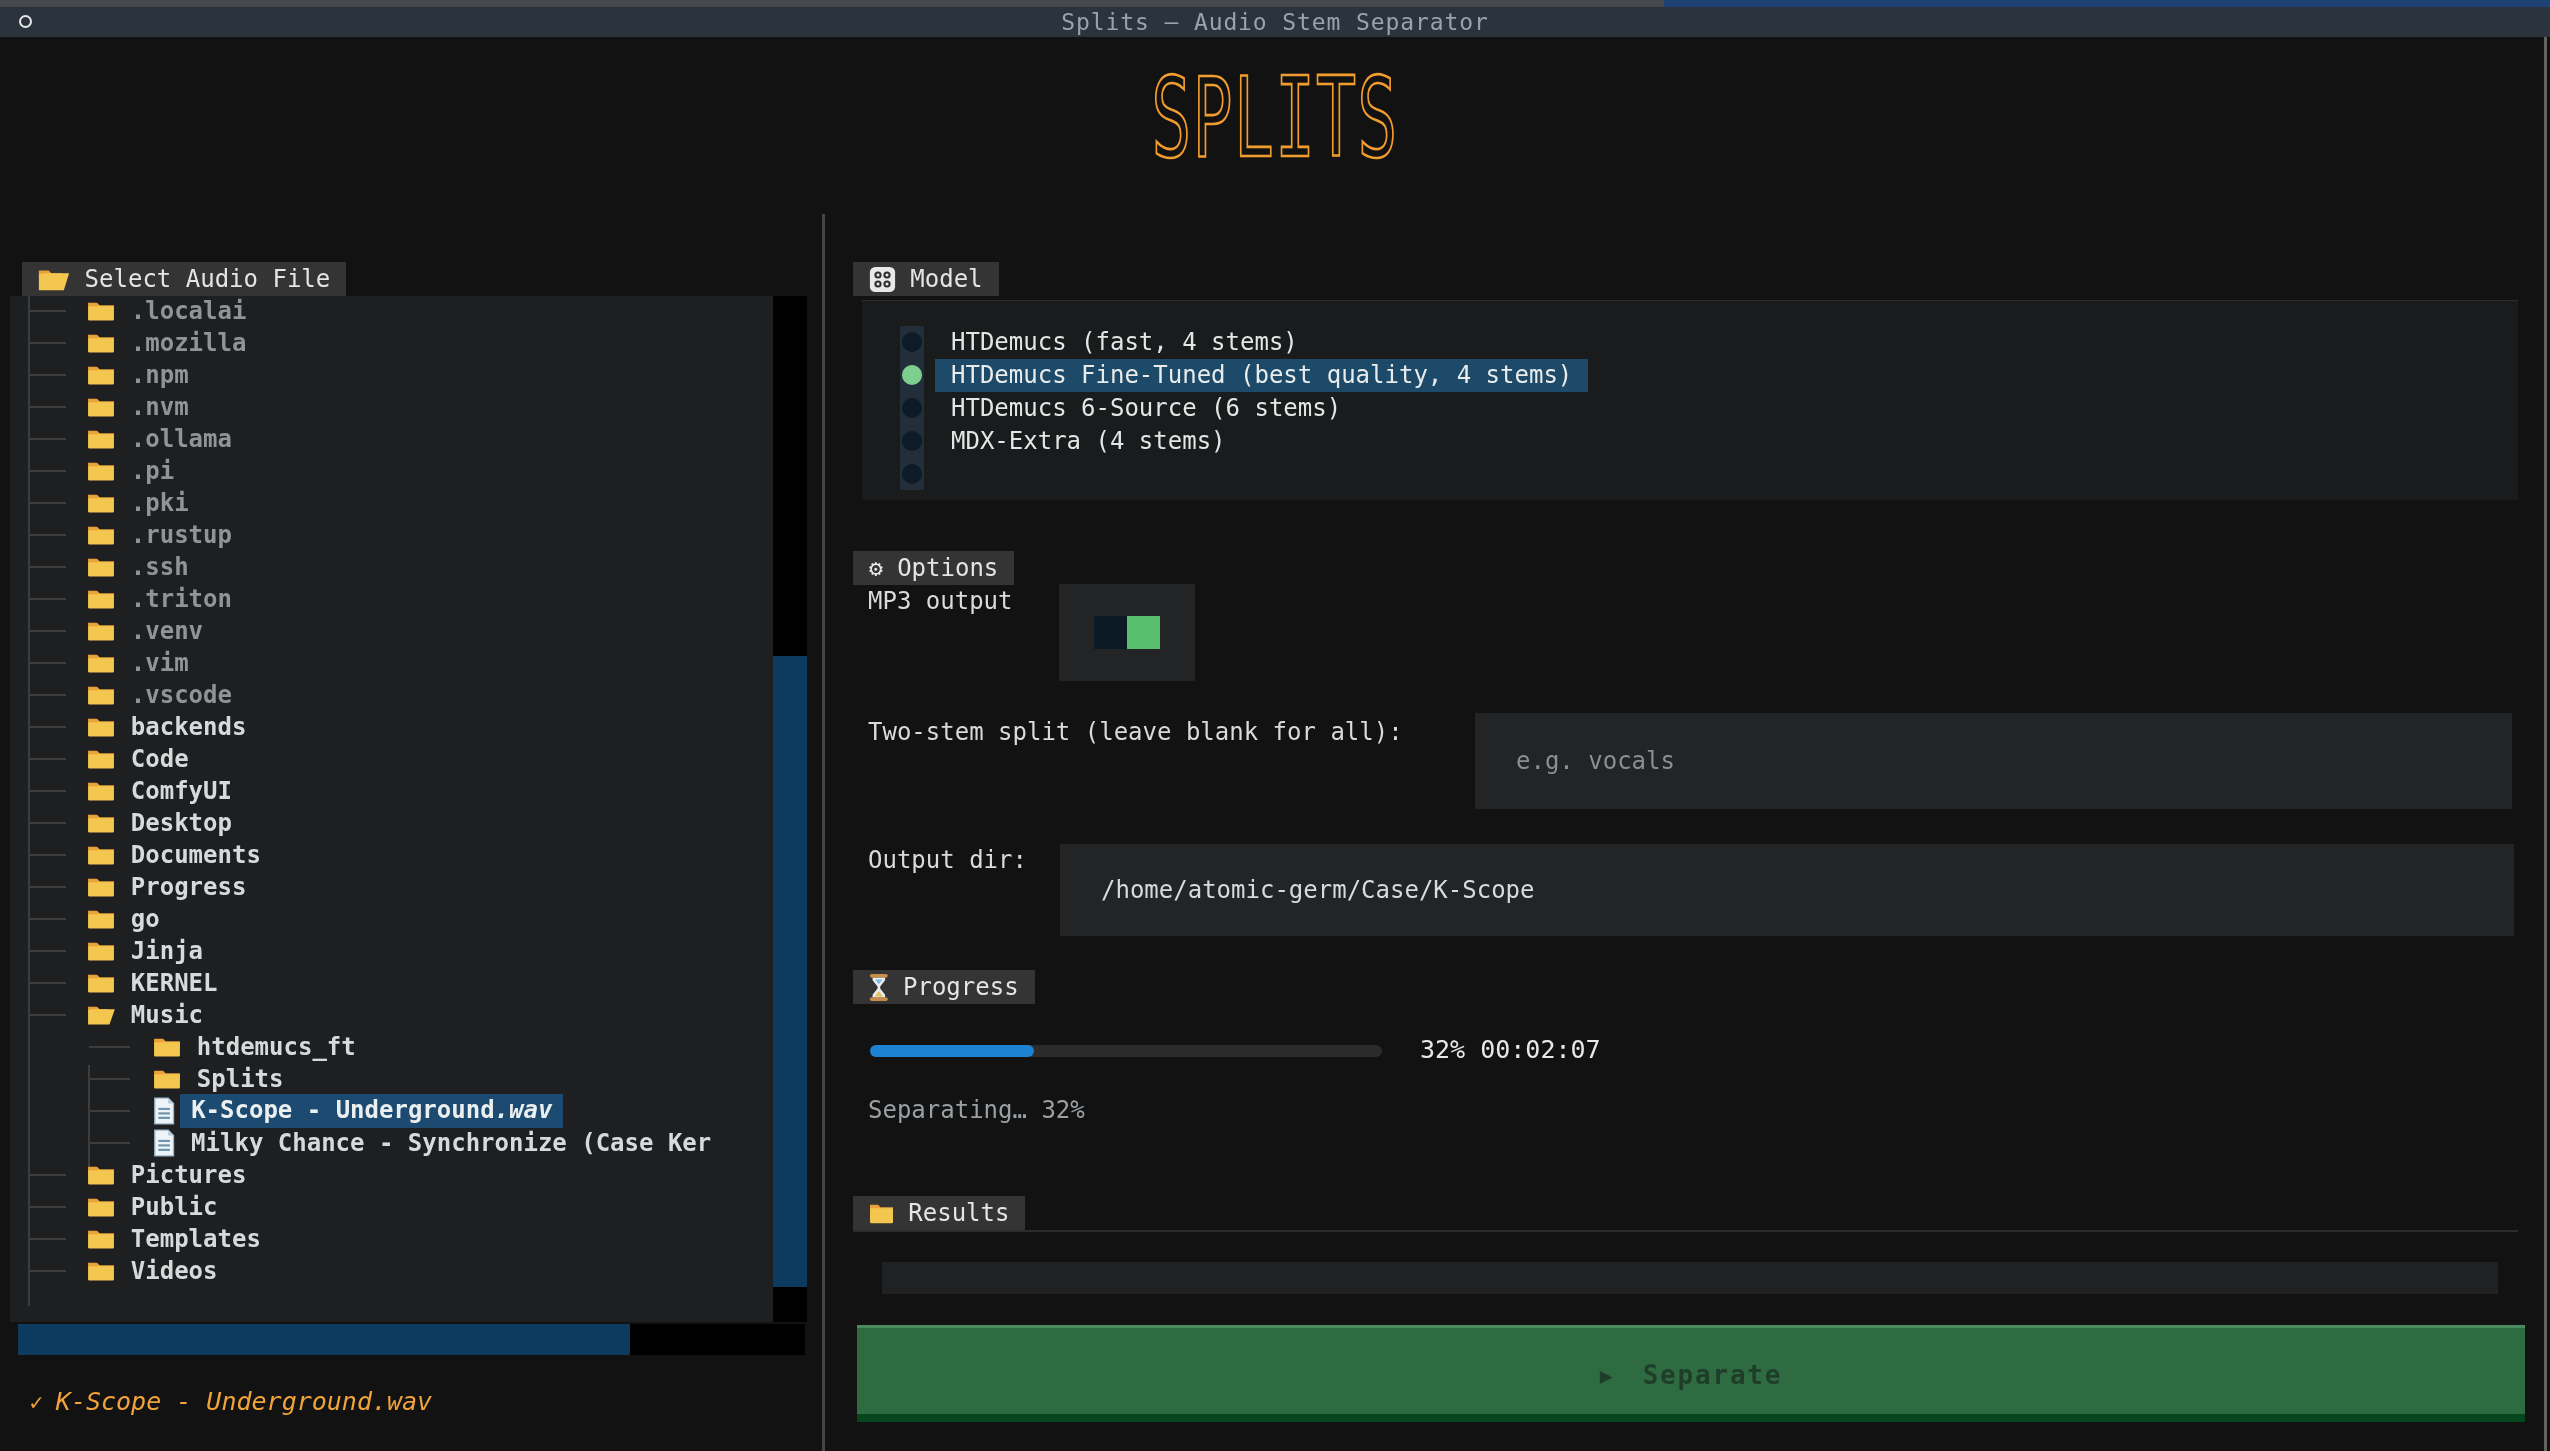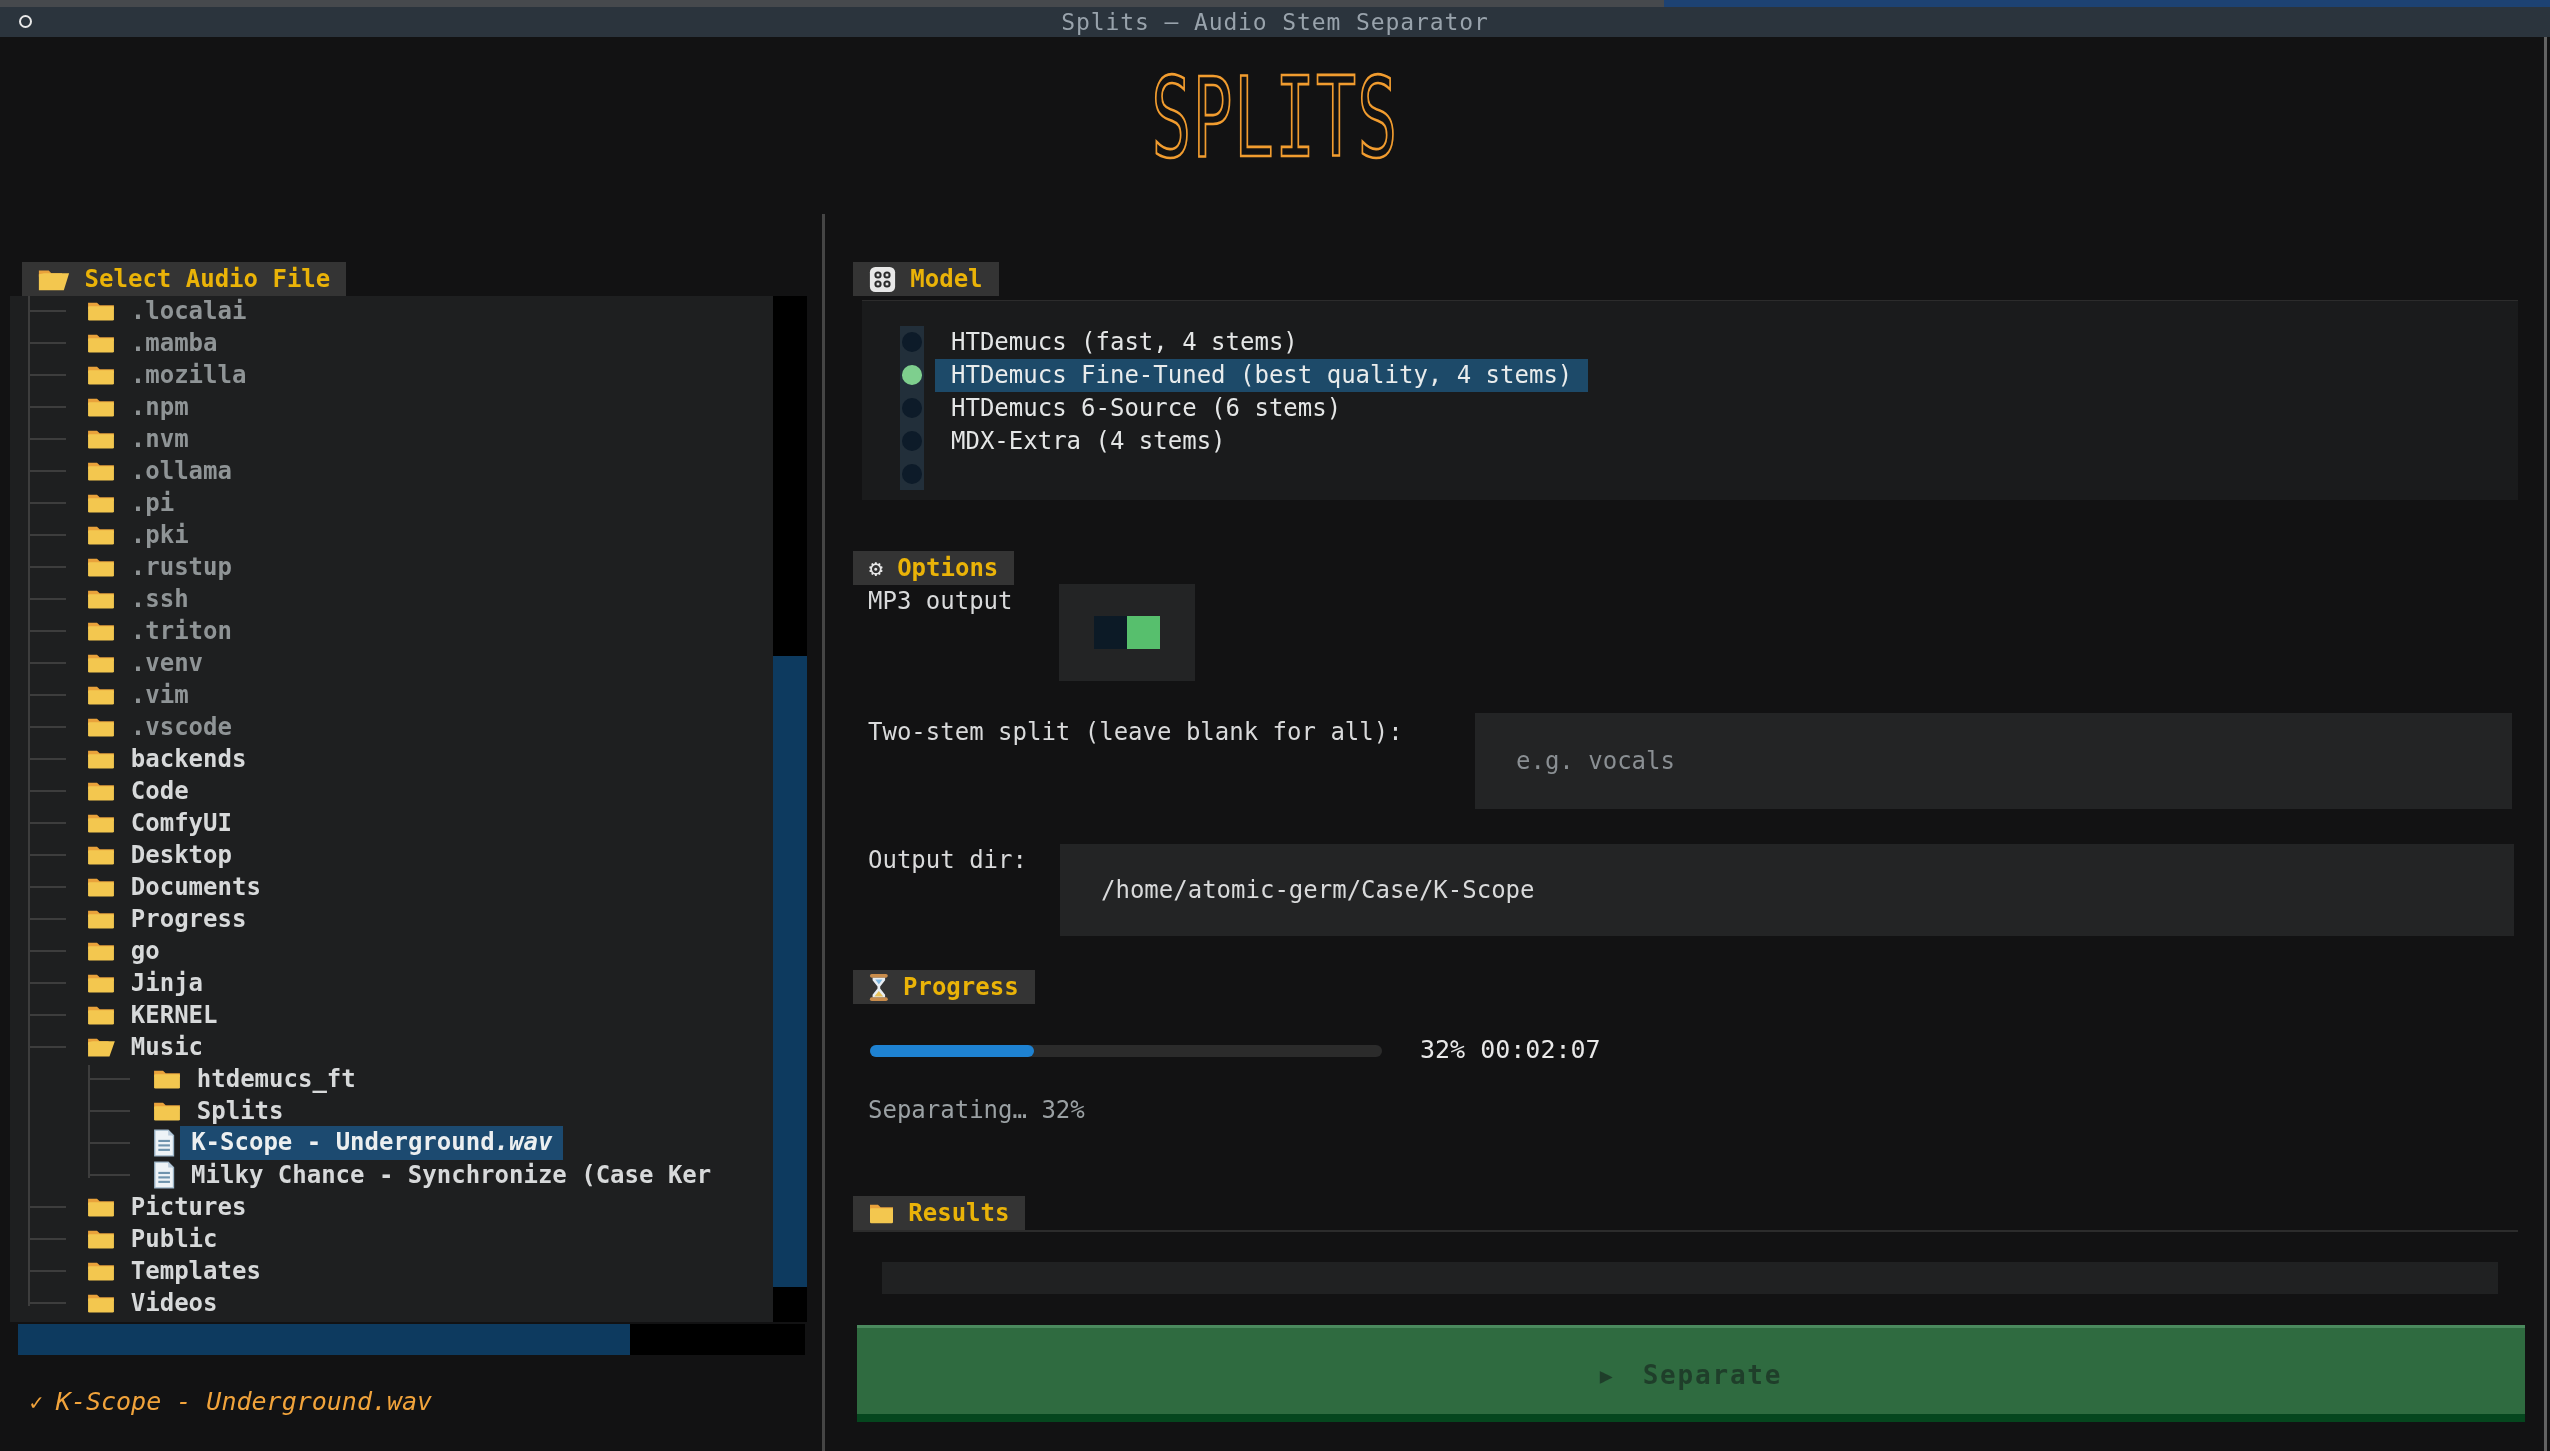--- a/index.html
+++ b/index.html
@@ -21,21 +21,21 @@
   .logo-wrap { position:absolute; left:0; top:59px; width:2550px; height:116px;
                display:flex; align-items:center; justify-content:center; }
   .logo { font-size:111px; line-height:1; color:#f19c2f; letter-spacing:1.8px;
           transform:scaleX(.60); transform-origin:center; font-weight:normal; }
   @supports ((-webkit-text-stroke: 2px #f19c2f)) {
     .logo { color:transparent; -webkit-text-stroke:2.7px #f19c2f; }
   }
   
   .sec-head { position:absolute; height:34px; background:#343434; display:flex;
               align-items:center; gap:14.3px; padding:0 16px; }
-  .sec-head .lbl { color:#eab308; font-size:24px; font-weight:bold; white-space:nowrap; }
+  .sec-head .lbl { color:#e5e5e5; font-size:24px; font-weight:normal; white-space:nowrap; }
   .sec-head svg { flex:0 0 auto; }
   .gear-glyph { color:#e8e8e8; font-size:23px; line-height:1; }
   
   .tree-bg { position:absolute; left:9.8px; top:296px; width:763px; height:1026px; background:#1e1f20; }
   .tree { position:absolute; left:9.8px; top:295px; width:763px; height:1028px; overflow:hidden; }
   .trow { position:relative; height:32px; display:flex; align-items:center; white-space:nowrap; }
   .trow .stub { position:absolute; top:15px; height:1.8px; background:#3d3d3d; }
   .trow.d1 .stub { left:18px; width:38px; }
   .trow.d2 .stub { left:79px; width:41px; }
   .trow.d1 svg { margin-left:77px; }
@@ -132,29 +132,20 @@
       <div class="trow dim d1">
         <span class="stub"></span>
         <svg width="28" height="22.3" viewBox="0 0 31 25">
           <path d="M1 3 h10 l3 3 h16 v4 h-29 z" fill="#e9a23b"></path>
           <rect x="1" y="7" width="29" height="16" rx="1.5" fill="#f3c74f"></rect>
         </svg>
 
         <span class="tname"><span>.localai</span><i class="ext"></i></span>
       </div>
 
-      <div class="trow dim d1">
-        <span class="stub"></span>
-        <svg width="28" height="22.3" viewBox="0 0 31 25">
-          <path d="M1 3 h10 l3 3 h16 v4 h-29 z" fill="#e9a23b"></path>
-          <rect x="1" y="7" width="29" height="16" rx="1.5" fill="#f3c74f"></rect>
-        </svg>
-
-        <span class="tname"><span>.mamba</span><i class="ext"></i></span>
-      </div>
 
       <div class="trow dim d1">
         <span class="stub"></span>
         <svg width="28" height="22.3" viewBox="0 0 31 25">
           <path d="M1 3 h10 l3 3 h16 v4 h-29 z" fill="#e9a23b"></path>
           <rect x="1" y="7" width="29" height="16" rx="1.5" fill="#f3c74f"></rect>
         </svg>
 
         <span class="tname"><span>.mozilla</span><i class="ext"></i></span>
       </div>

